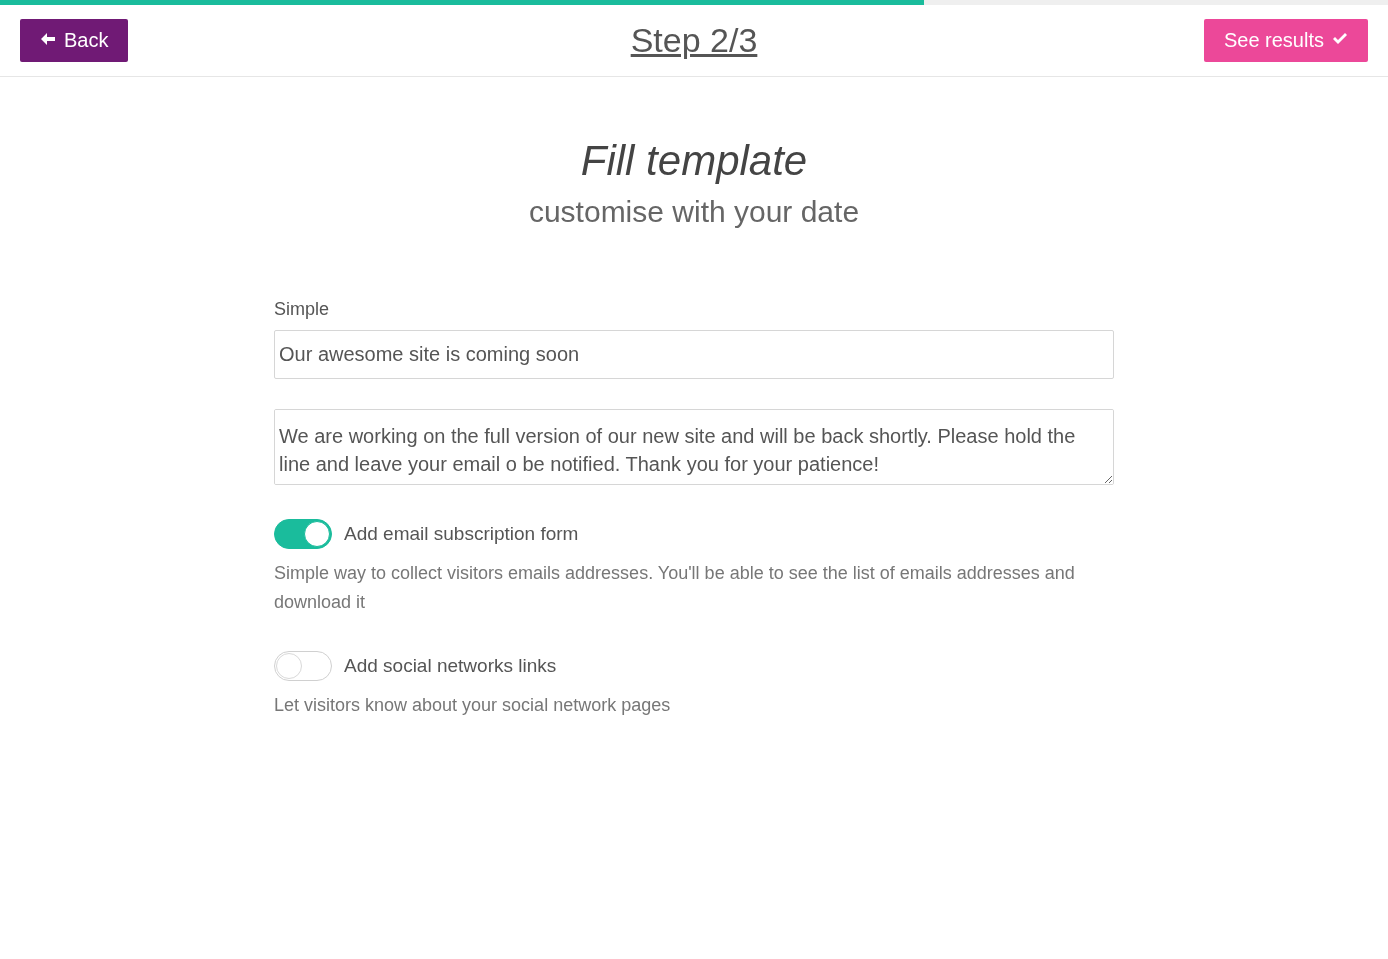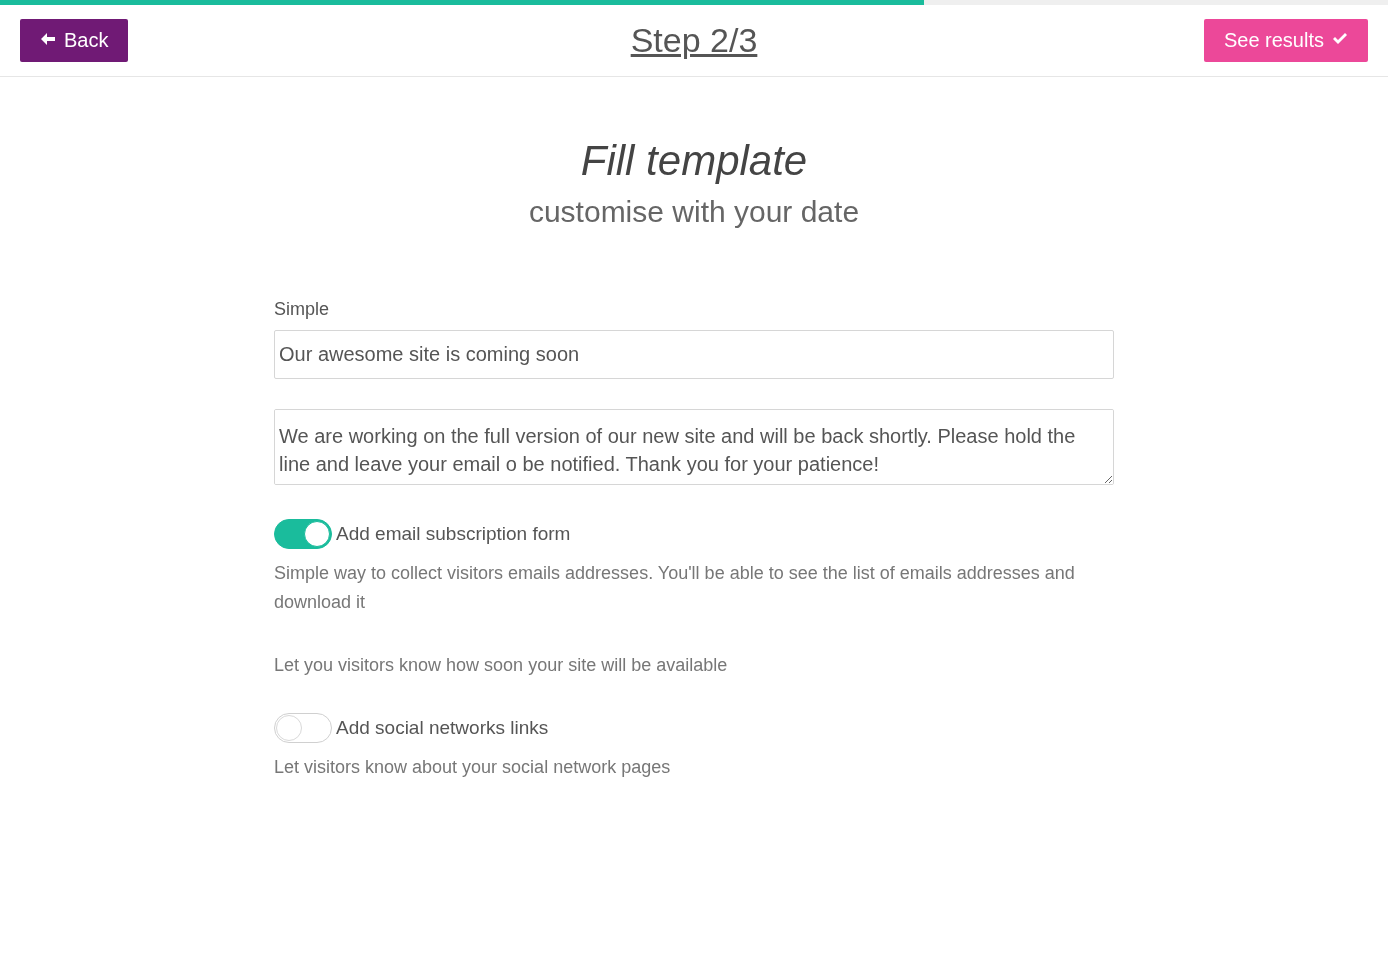--- a/index.html
+++ b/index.html
@@ -97,21 +97,21 @@
     background: #fff;
   }
   .textarea {
     resize: vertical;
     line-height: 1.4;
     height: 76px;
   }
   .toggle-row {
     display: flex;
     align-items: center;
-    gap: 4px;
+    gap: 12px;
     margin-bottom: 10px;
   }
   .toggle {
     width: 58px;
     height: 30px;
     border-radius: 30px;
     position: relative;
     cursor: pointer;
     flex-shrink: 0;
     background: #fff;
@@ -193,21 +193,20 @@
     <div class="toggle-row">
       <div class="toggle on">
           <div class="toggle-knob"></div>
         </div>
       <div class="toggle-label">Add email subscription form</div>
     </div>
     <div class="toggle-desc">Simple way to collect visitors emails addresses. You'll be able to see the list of emails addresses and download it</div>
   </div>
 
   <div>
-    <div class="toggle-desc">Let you visitors know how soon your site will be available</div>
   </div>
 
   <div>
     <div class="toggle-row">
       <div class="toggle">
           <div class="toggle-knob"></div>
         </div>
       <div class="toggle-label">Add social networks links</div>
     </div>
     <div class="toggle-desc">Let visitors know about your social network pages</div>

